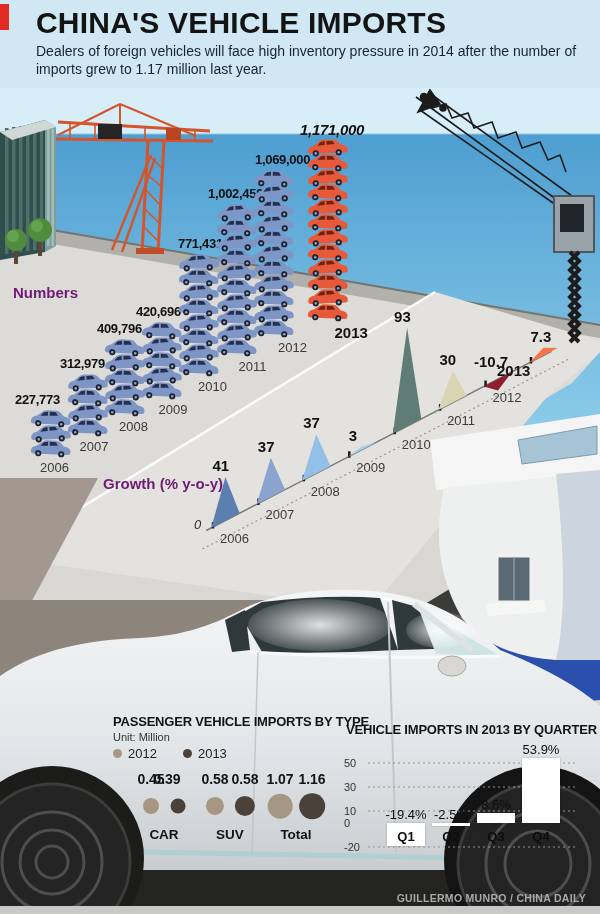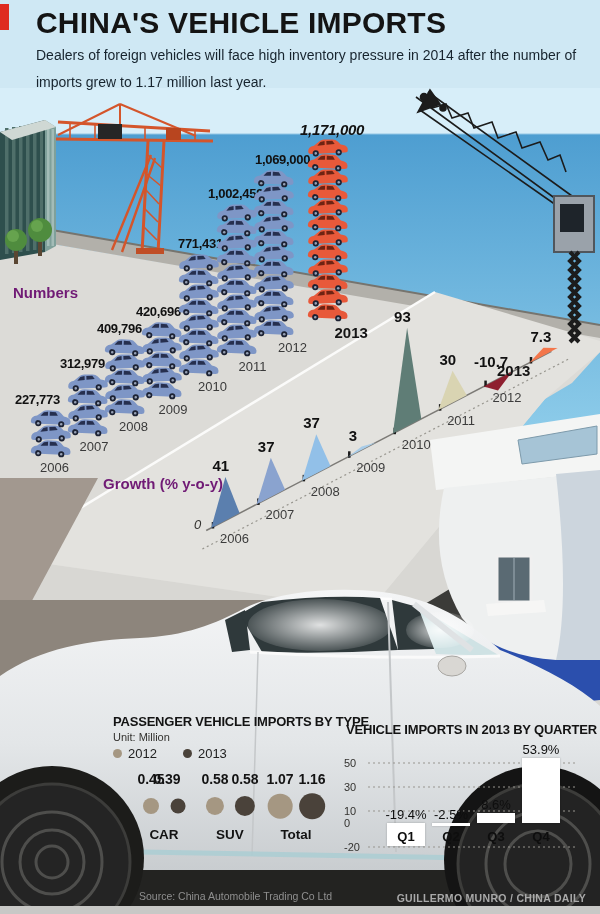--- a/index.html
+++ b/index.html
@@ -5,21 +5,21 @@
   html,body{margin:0;padding:0;background:#777;}
   .stage{position:relative;width:600px;height:914px;overflow:hidden;background:#d8d7d3;
          font-family:"Liberation Sans",sans-serif;}
   .abs{position:absolute;}
   .lbl{position:absolute;white-space:nowrap;}
   svg.abs{display:block;}
   
   #hdr{position:absolute;left:0;top:0;width:600px;height:88px;background:#cfe8f4;z-index:40;}
   #hdr-accent{position:absolute;left:0;top:4px;width:9px;height:26px;}
   #hdr-title{position:absolute;left:36px;top:6px;font-size:30px;font-weight:800;color:#141414;letter-spacing:.2px;}
-  #hdr-sub{position:absolute;left:36px;top:42px;width:545px;font-size:14px;line-height:27px;color:#17242e;}
+  #hdr-sub{position:absolute;left:36px;top:42px;width:545px;font-size:14px;line-height:18px;color:#17242e;}
   
   #sky{position:absolute;left:0;top:88px;width:600px;height:340px;z-index:0;
        background:linear-gradient(180deg,#d7eef9 0px,#d7eef9 45px,#4e9ed1 47px,#8ccbe9 340px);}
   #scene{position:absolute;left:0;top:0;z-index:1;}
   #growth-svg{position:absolute;left:0;top:0;z-index:3;pointer-events:none;}
   #stacks-layer{position:absolute;left:0;top:0;width:600px;height:914px;z-index:4;}
   #car-svg{position:absolute;left:0;top:0;z-index:5;}
   #overlays{position:absolute;left:0;top:0;width:600px;height:748px;z-index:6;}
   
   .stack-val{font-size:13px;font-weight:bold;color:#111;letter-spacing:-.3px;}
@@ -457,21 +457,20 @@
         <div class="lbl qval" style="left:451px;top:807px;">-2.5%</div>
         <div class="lbl qcat" style="left:451px;top:829px;">Q2</div>
         <div class="qbar" style="left:477px;top:812.68px;width:38px;height:10.319999999999999px;"></div>
         <div class="lbl qval" style="left:496px;top:796.68px;">8.6%</div>
         <div class="lbl qcat" style="left:496px;top:829px;">Q3</div>
         <div class="qbar" style="left:522px;top:758.32px;width:38px;height:64.67999999999999px;"></div>
         <div class="lbl qval" style="left:541px;top:742.32px;">53.9%</div>
         <div class="lbl qcat" style="left:541px;top:829px;">Q4</div>
       </div>
 
-    <div id="src-lab" class="lbl" style="left:139px;top:890px;">Source: China Automobile Trading Co Ltd</div>
     <div id="credit-lab" class="lbl" style="right:14px;top:892px;">GUILLERMO MUNRO / CHINA DAILY</div>
   </div>
 
   <div id="hdr">
     <div id="hdr-accent" style="background: rgb(223, 43, 33);"></div>
     <div id="hdr-title">CHINA'S VEHICLE IMPORTS</div>
     <div id="hdr-sub">Dealers of foreign vehicles will face high inventory pressure in 2014 after the number of imports grew to 1.17 million last year.</div>
   </div>
 
   <svg width="0" height="0" style="position:absolute;">

